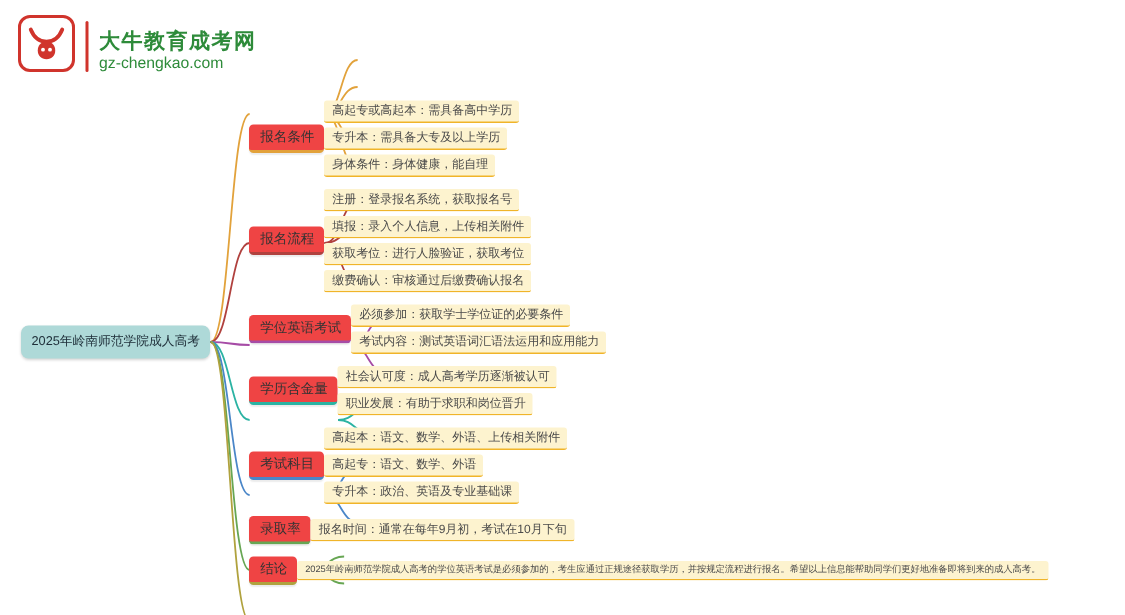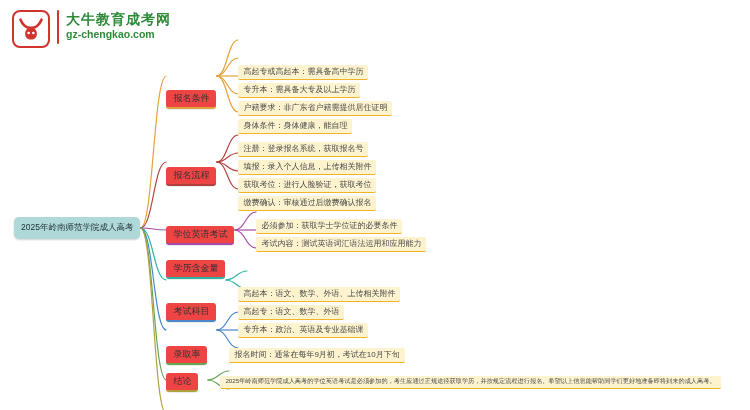--- a/index.html
+++ b/index.html
@@ -2,35 +2,35 @@
 <html><head>
 <meta charset="utf-8">
 <style>
   *{box-sizing:border-box}
   html,body{margin:0;padding:0}
   body{width:750px;height:410px;background:#fff;font-family:"Liberation Sans","DejaVu Sans",sans-serif}
   .stage{position:relative;width:750px;height:410px;background:#fff;overflow:hidden}
   #links{position:absolute;left:0;top:0;pointer-events:none;z-index:0}
 
   
-  .logo{position:absolute;top:10px;left:12px;display:flex;align-items:flex-start;gap:7px;z-index:2}
+  .logo{position:absolute;top:10px;left:12px;display:flex;align-items:flex-end;gap:7px;z-index:2}
   .logo-badge{width:38px;height:38px;border:2px solid var(--brand-red,#d0342c);border-radius:8px;display:flex;align-items:center;justify-content:center;background:#fff}
   .bull-horns{stroke:var(--brand-red,#d0342c)}
   .bull-head{fill:var(--brand-red,#d0342c)}
   .logo-sep{width:2px;height:34px;background:var(--brand-red,#d0342c);border-radius:1px}
   .logo-title{color:var(--brand-green,#2e8b3a);font-weight:bold;font-size:14px;letter-spacing:1px;line-height:1.3}
-  .logo-url{color:var(--brand-green,#2e8b3a);font-size:10.5px;font-weight:bold}
+  .logo-url{color:var(--brand-green,#2e8b3a);font-size:10.5px;font-weight:normal}
 
   
   .map{position:absolute;left:14px;top:54px;height:348px;display:flex;align-items:center;z-index:1}
   .central{background:var(--central-bg,#aed9d8);border-radius:5px;padding:5px 7px;font-size:8.5px;font-weight:normal;color:#20313b;white-space:nowrap;box-shadow:0 1px 2px rgba(0,0,0,.18)}
   .branches{display:flex;flex-direction:column;gap:8px;margin-left:26px}
   .branch{display:flex;align-items:center}
   .bnode{background:#ef4444;border-bottom:2px solid var(--c,#999);border-radius:3px;padding:2px 7px;font-size:9px;color:#333;white-space:nowrap;box-shadow:0 1px 1px rgba(0,0,0,.08)}
-  .leaves{display:flex;flex-direction:column;gap:3px;margin-left:22px}
+  .leaves{display:flex;flex-direction:column;gap:3px;}
   .leaf{background:var(--leaf-bg,#fdf3cf);border-bottom:1.5px solid var(--leaf-line,#f0b429);border-radius:2px;padding:1.5px 5px;font-size:8px;color:#4a4a4a;white-space:nowrap;width:max-content}
   .leaf-long{font-size:6.2px}
 </style>
 </head>
 <body>
 
 <div class="stage" id="stage" style="--brand-red: #d0342c; --brand-green: #2e8b3a; --central-bg: #aed9d8; --leaf-bg: #fdf3cf; --leaf-line: #f0b429;">
   <svg id="links" width="750" height="410">
       <path d="M 140.421875 228 C 153.421875 228, 153.421875 76, 166.421875 76" fill="none" stroke="#e2a23b" stroke-width="1.2"></path>
       <path d="M 216.421875 76 C 227.421875 76, 227.421875 40, 238.421875 40" fill="none" stroke="#e2a23b" stroke-width="1.2"></path>
@@ -80,21 +80,20 @@
   <main class="map">
     <div class="central" id="central">2025年岭南师范学院成人高考</div>
 
     <div class="branches">
 
       <section class="branch" style="--c: #e2a23b;">
         <div class="bnode">报名条件</div>
         <div class="leaves">
           <div class="leaf">高起专或高起本：需具备高中学历</div>
           <div class="leaf">专升本：需具备大专及以上学历</div>
-          <div class="leaf">户籍要求：非广东省户籍需提供居住证明</div>
           <div class="leaf">身体条件：身体健康，能自理</div>
         </div>
       </section>
 
       <section class="branch" style="--c: #b0413e;">
         <div class="bnode">报名流程</div>
         <div class="leaves">
           <div class="leaf">注册：登录报名系统，获取报名号</div>
           <div class="leaf">填报：录入个人信息，上传相关附件</div>
           <div class="leaf">获取考位：进行人脸验证，获取考位</div>
@@ -105,20 +104,24 @@
       <section class="branch" style="--c: #a64ca6;">
         <div class="bnode">学位英语考试</div>
         <div class="leaves">
           <div class="leaf">必须参加：获取学士学位证的必要条件</div>
           <div class="leaf">考试内容：测试英语词汇语法运用和应用能力</div>
         </div>
       </section>
 
       <section class="branch" style="--c: #2bb3a3;">
         <div class="bnode">学历含金量</div>
+        <div class="leaves">
+          <div class="leaf">社会认可度：成人高考学历逐渐被认可</div>
+          <div class="leaf">职业发展：有助于求职和岗位晋升</div>
+        </div>
       </section>
 
       <section class="branch" style="--c: #4a86c8;">
         <div class="bnode">考试科目</div>
         <div class="leaves">
           <div class="leaf">高起本：语文、数学、外语、上传相关附件</div>
           <div class="leaf">高起专：语文、数学、外语</div>
           <div class="leaf">专升本：政治、英语及专业基础课</div>
         </div>
       </section>

